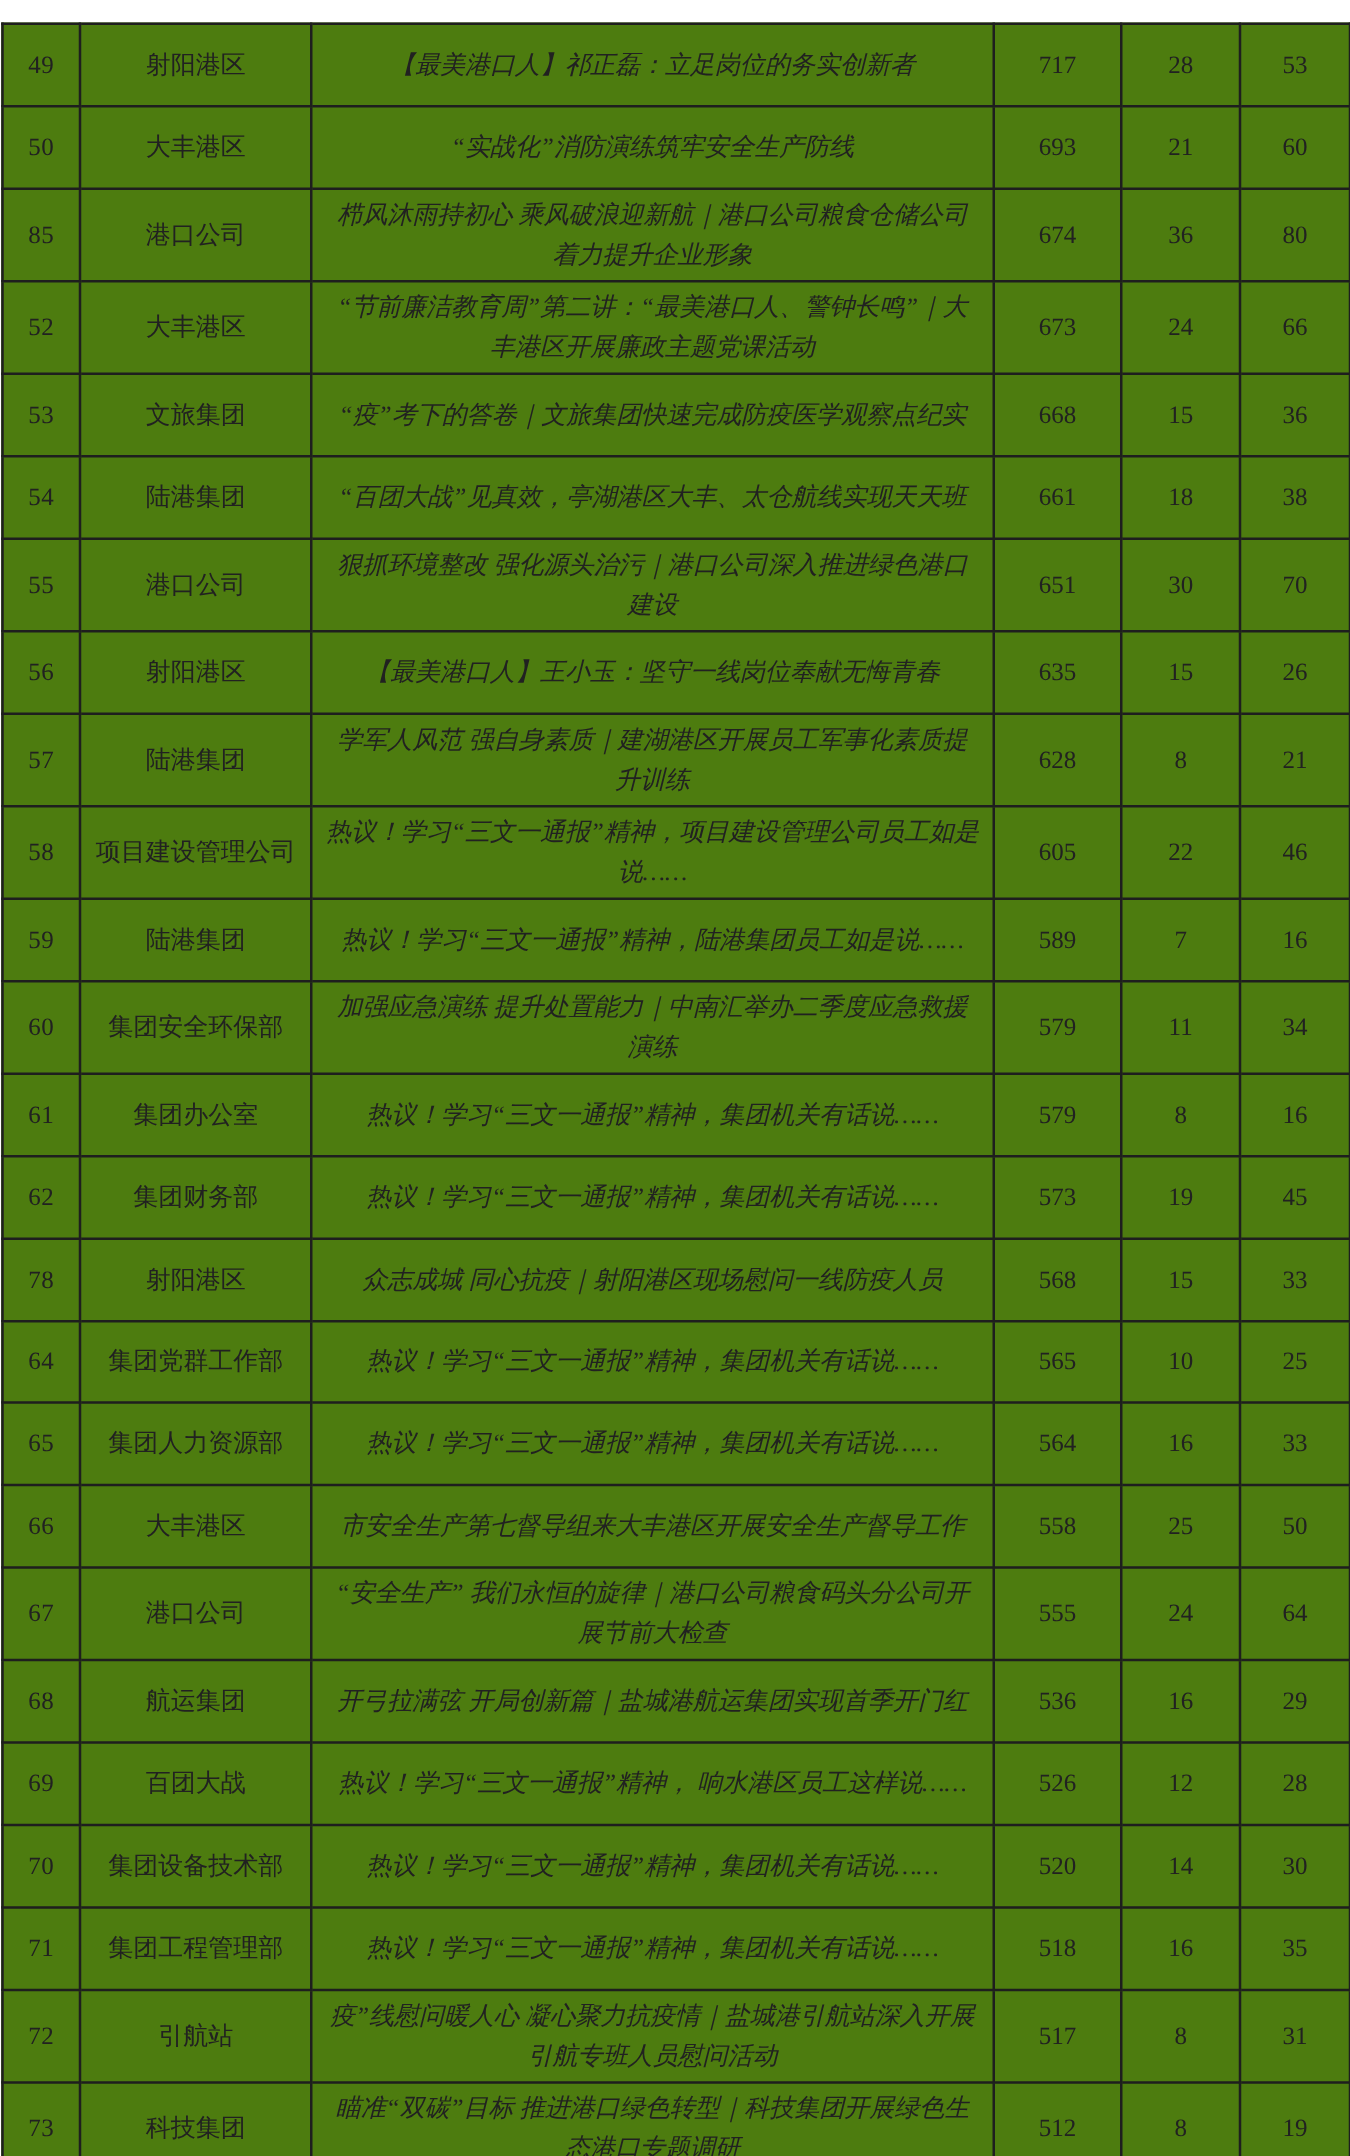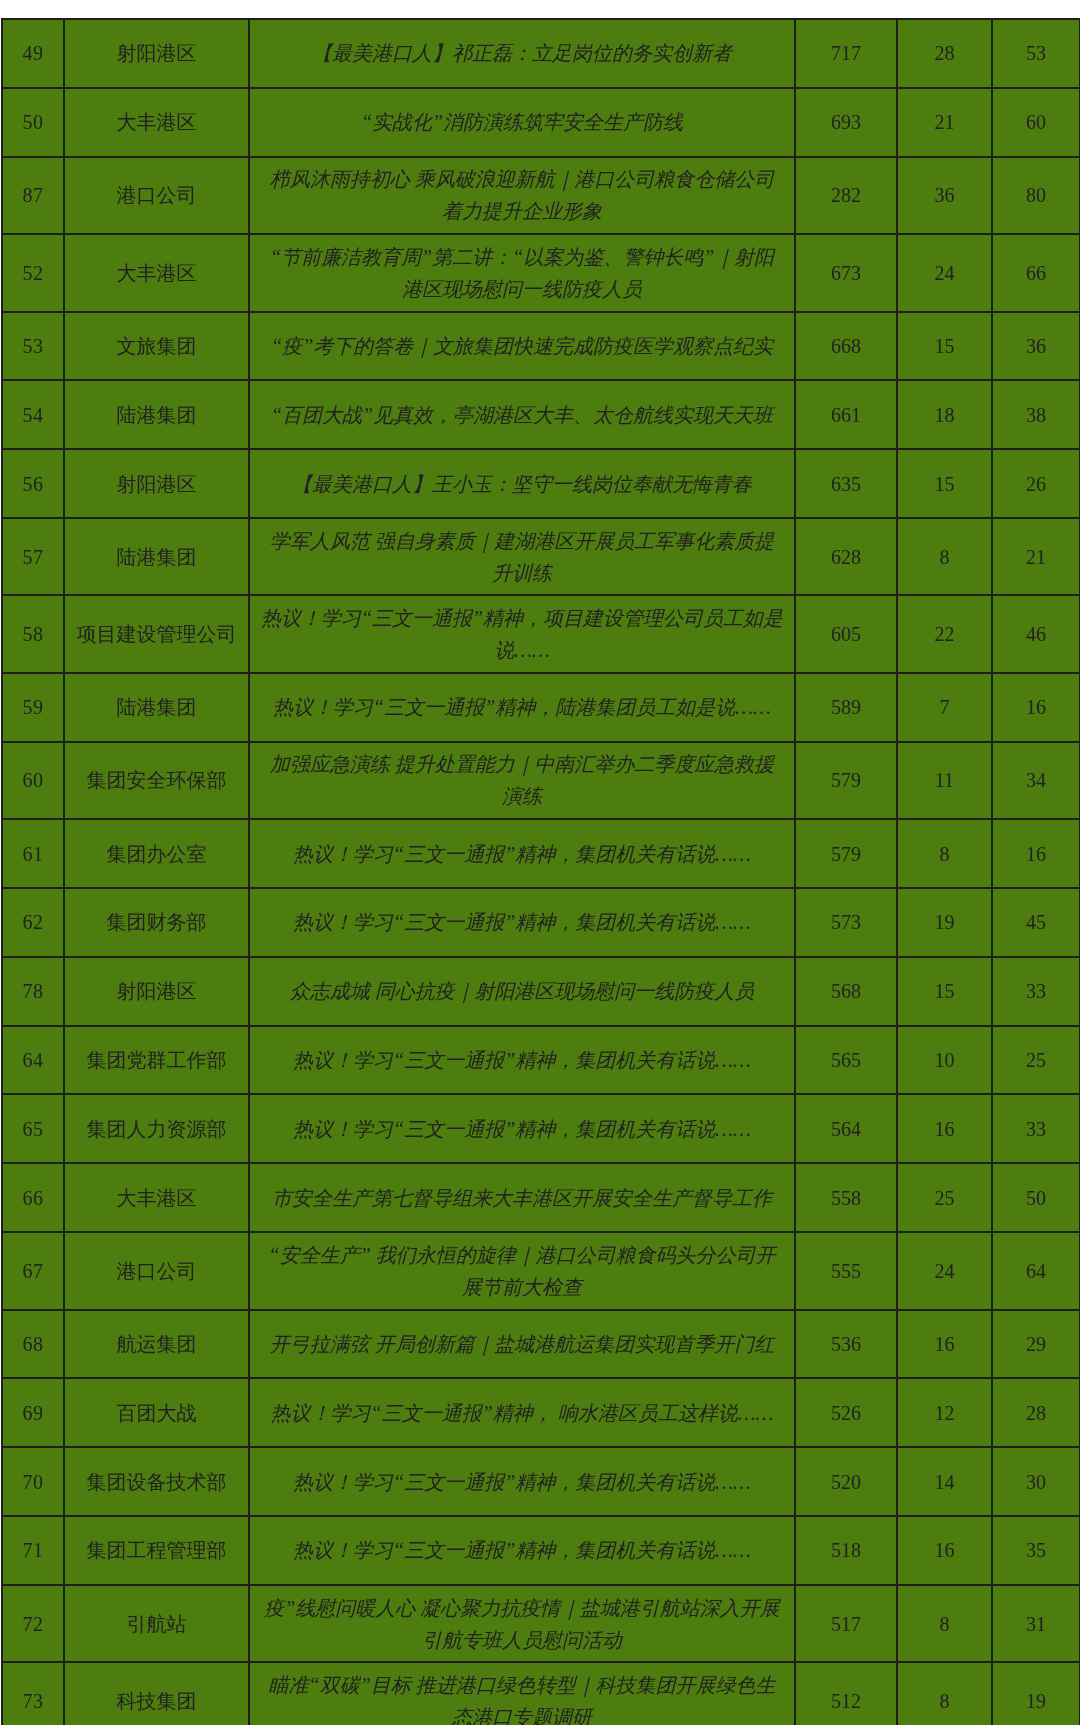--- a/index.html
+++ b/index.html
@@ -74,31 +74,31 @@
         </tr>
         <tr>
           <td class="col-rank">50</td>
           <td class="col-department">大丰港区</td>
           <td class="col-title">“实战化”消防演练筑牢安全生产防线</td>
           <td class="col-n1">693</td>
           <td class="col-n2">21</td>
           <td class="col-n3">60</td>
         </tr>
         <tr>
-          <td class="col-rank">87</td>
+          <td class="col-rank">85</td>
           <td class="col-department">港口公司</td>
           <td class="col-title">栉风沐雨持初心 乘风破浪迎新航｜港口公司粮食仓储公司着力提升企业形象</td>
-          <td class="col-n1">282</td>
+          <td class="col-n1">674</td>
           <td class="col-n2">36</td>
           <td class="col-n3">80</td>
         </tr>
         <tr>
           <td class="col-rank">52</td>
           <td class="col-department">大丰港区</td>
-          <td class="col-title">“节前廉洁教育周”第二讲：“以案为鉴、警钟长鸣”｜射阳港区现场慰问一线防疫人员</td>
+          <td class="col-title">“节前廉洁教育周”第二讲：“最美港口人、警钟长鸣”｜大丰港区开展廉政主题党课活动</td>
           <td class="col-n1">673</td>
           <td class="col-n2">24</td>
           <td class="col-n3">66</td>
         </tr>
         <tr>
           <td class="col-rank">53</td>
           <td class="col-department">文旅集团</td>
           <td class="col-title">“疫”考下的答卷｜文旅集团快速完成防疫医学观察点纪实</td>
           <td class="col-n1">668</td>
           <td class="col-n2">15</td>
@@ -106,20 +106,28 @@
         </tr>
         <tr>
           <td class="col-rank">54</td>
           <td class="col-department">陆港集团</td>
           <td class="col-title">“百团大战”见真效，亭湖港区大丰、太仓航线实现天天班</td>
           <td class="col-n1">661</td>
           <td class="col-n2">18</td>
           <td class="col-n3">38</td>
         </tr>
         <tr>
+          <td class="col-rank">55</td>
+          <td class="col-department">港口公司</td>
+          <td class="col-title">狠抓环境整改 强化源头治污｜港口公司深入推进绿色港口建设</td>
+          <td class="col-n1">651</td>
+          <td class="col-n2">30</td>
+          <td class="col-n3">70</td>
+        </tr>
+        <tr>
           <td class="col-rank">56</td>
           <td class="col-department">射阳港区</td>
           <td class="col-title">【最美港口人】王小玉：坚守一线岗位奉献无悔青春</td>
           <td class="col-n1">635</td>
           <td class="col-n2">15</td>
           <td class="col-n3">26</td>
         </tr>
         <tr>
           <td class="col-rank">57</td>
           <td class="col-department">陆港集团</td>

